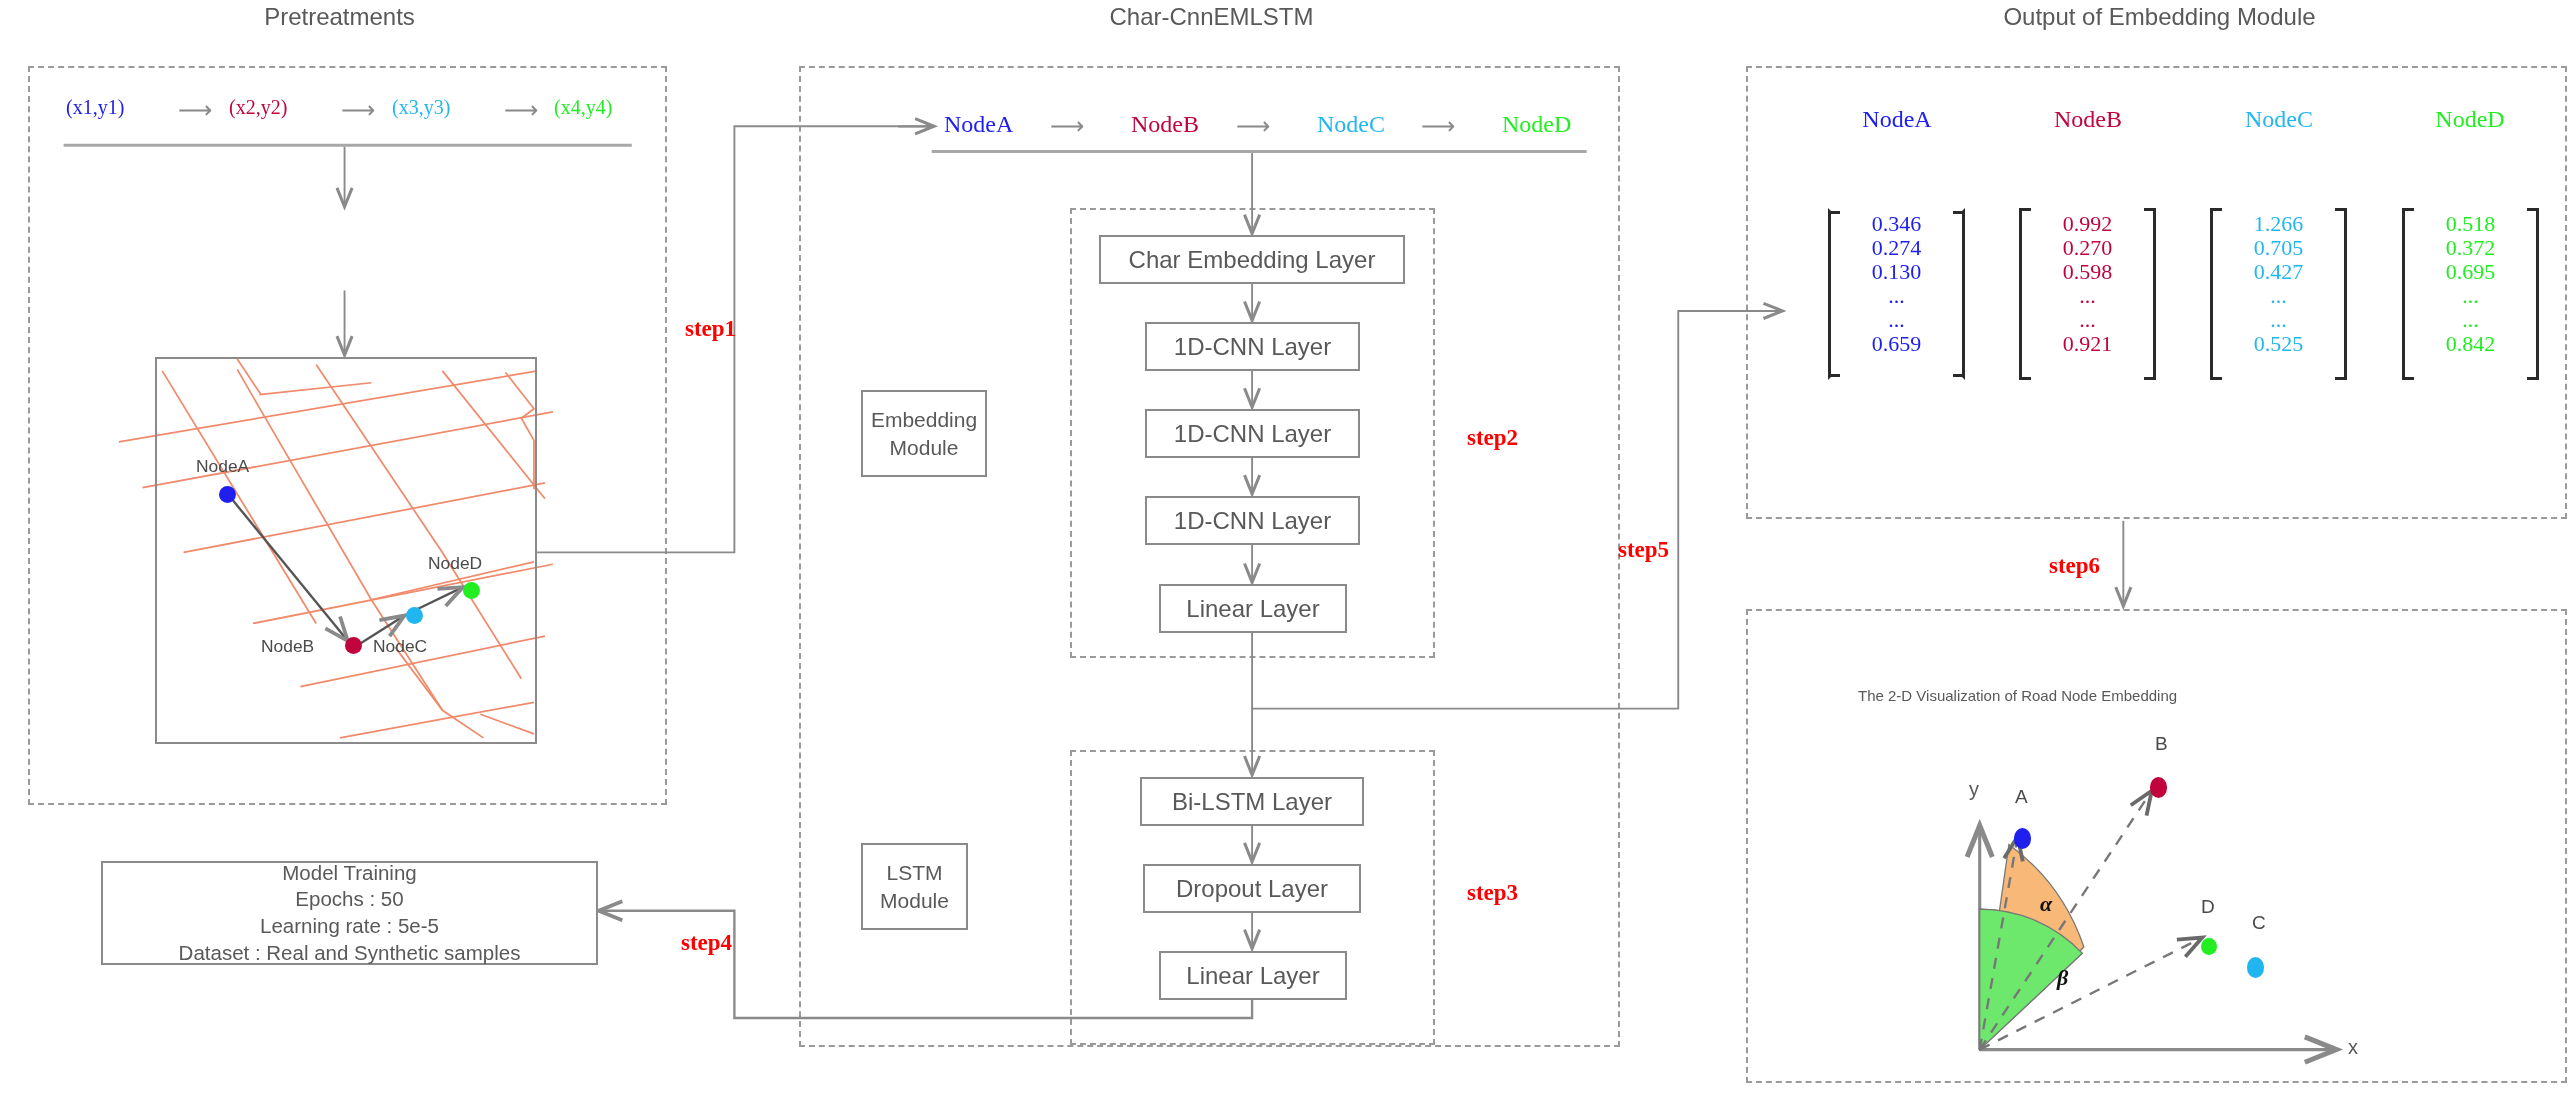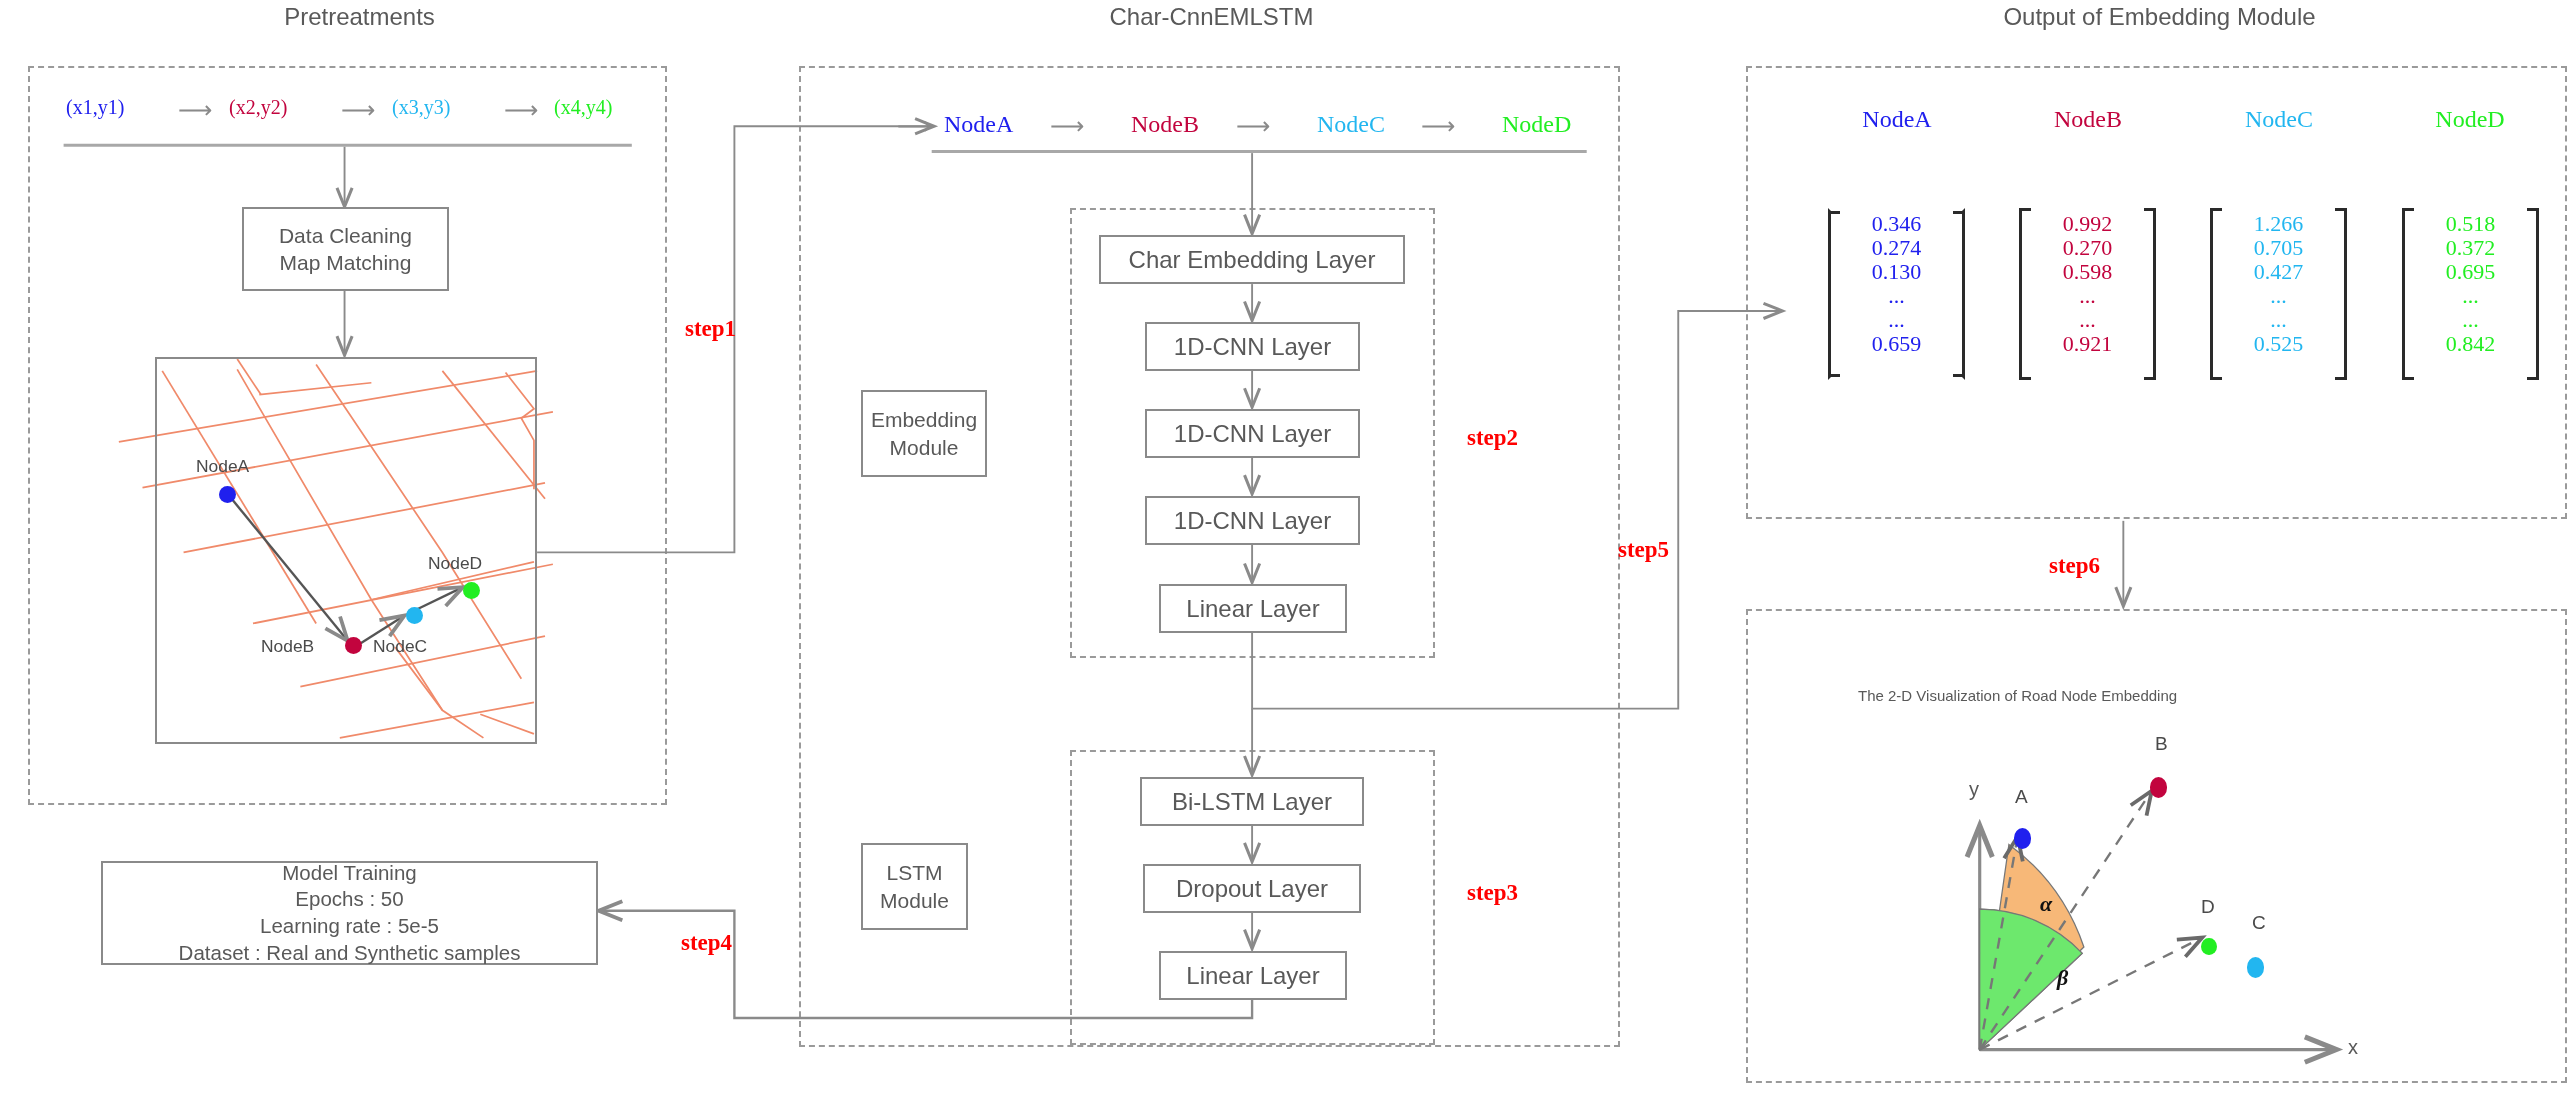--- a/index.html
+++ b/index.html
@@ -31,21 +31,21 @@
   .greek{position:absolute;font-size:22px;font-style:italic;font-weight:bold;color:#111;
          font-family:"Liberation Serif", serif;}
   .axislbl{position:absolute;font-size:20px;color:#595959;}
   .dot{position:absolute;border-radius:50%;}
 </style>
 </head>
 <body>
 
 <div class="root">
 
-  <div class="col-title abs" style="left:0px;top:3.2px;width:679px;margin-left:20px;">Pretreatments</div>
+  <div class="col-title abs" style="left:0px;top:3.2px;width:679px;">Pretreatments</div>
   <div class="col-title abs" style="left:805px;top:3.2px;width:813px;">Char-CnnEMLSTM</div>
   <div class="col-title abs" style="left:1745px;top:3.2px;width:829px;">Output of Embedding Module</div>
 
   <div class="dashbox" style="left:28px;top:66px;width:639px;height:739px;"></div>
   <div class="dashbox" style="left:799px;top:66px;width:821px;height:981px;"></div>
   <div class="dashbox" style="left:1746px;top:66px;width:821px;height:453px;"></div>
   <div class="dashbox" style="left:1746px;top:609px;width:821px;height:474px;"></div>
   <div class="dashbox" style="left:1070px;top:208px;width:365px;height:450px;"></div>
   <div class="dashbox" style="left:1070px;top:750px;width:365px;height:295px;"></div>
 
@@ -131,24 +131,20 @@
   </svg>
 
   <div class="coordlbl" style="left:66px;top:96px;color:#2020ee;">(x1,y1)</div>
   <div class="arrowglyph" style="left:178px;top:96px;">⟶</div>
   <div class="coordlbl" style="left:229px;top:96px;color:#c2043e;">(x2,y2)</div>
   <div class="arrowglyph" style="left:341px;top:96px;">⟶</div>
   <div class="coordlbl" style="left:392px;top:96px;color:#22b6f0;">(x3,y3)</div>
   <div class="arrowglyph" style="left:504px;top:96px;">⟶</div>
   <div class="coordlbl" style="left:554px;top:96px;color:#22ee22;">(x4,y4)</div>
 
-  <div class="solidbox" style="left:242px;top:207px;width:207px;height:84px;flex-direction:column;">
-    <span>Data Cleaning</span>
-    <span>Map Matching</span>
-  </div>
 
   <div style="position:absolute;left:155px;top:357px;width:382px;height:387px;border:2.4px solid #8a8a8a;box-sizing:border-box;background:transparent;"></div>
 
   <div class="dot" style="left:219px;top:486px;width:17.4px;height:17.4px;background:#2020ee;"></div>
   <div class="maplbl" style="left:196px;top:456px;">NodeA</div>
 
   <div class="dot" style="left:345px;top:637px;width:17.4px;height:17.4px;background:#c2043e;"></div>
   <div class="maplbl" style="left:261px;top:636px;">NodeB</div>
 
   <div class="dot" style="left:406px;top:607px;width:17.4px;height:17.4px;background:#22b6f0;"></div>

